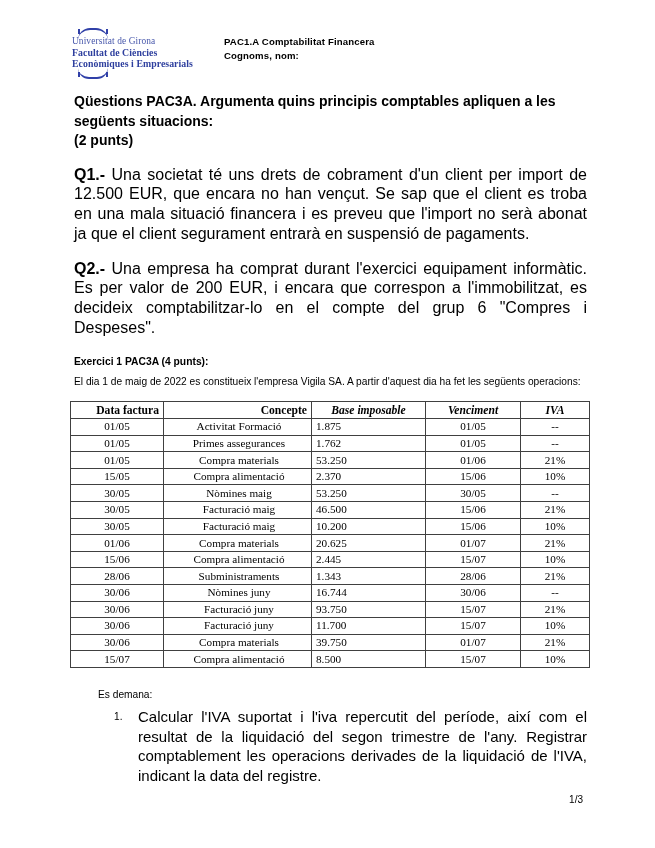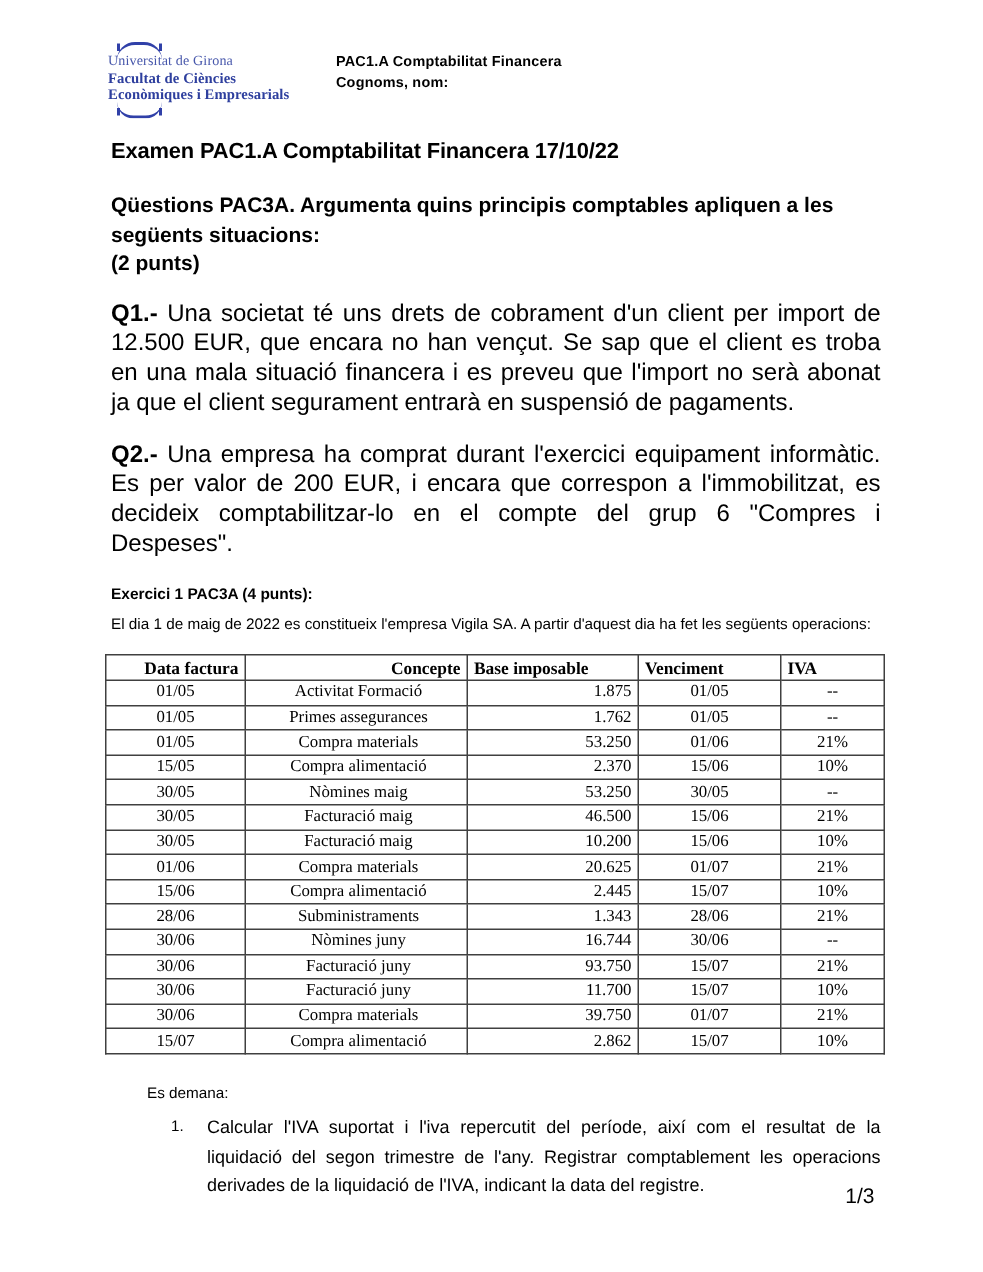--- a/index.html
+++ b/index.html
@@ -187,25 +187,26 @@
   }
   table.ops th {
     font-weight: bold;
     font-size: 11.6px;
   }
   table.ops th.c-data, table.ops th.c-concepte {
     text-align: right;
     padding-left: 7px;
   }
   table.ops th.c-base, table.ops th.c-venc, table.ops th.c-iva {
-    text-align: left;
+    text-align: center;
+    font-style: italic;
   }
   table.ops td.c-data { text-align: center; }
   table.ops td.c-concepte { text-align: center; padding-left: 7px; }
-  table.ops td.c-base { text-align: right; margin-top: 12px; }
+  table.ops td.c-base { text-align: left; margin-top: 12px; }
   table.ops td.c-venc { text-align: center; }
   table.ops td.c-iva { text-align: center; }
 
   col.w-data     { width: 93px; }
   col.w-concepte { width: 148px; }
   col.w-base     { width: 114px; }
   col.w-venc     { width: 95px; }
   col.w-iva      { width: 69px; }
 
   
@@ -217,39 +218,39 @@
   }
   ol.demana {
     margin: 0;
     padding: 0 0 0 40px;
     list-style: none;
     counter-reset: dm;
   }
   ol.demana li {
     counter-increment: dm;
     position: relative;
-    font-size: 12px;
+    font-size: 15px;
     line-height: 19.6px;
     text-align: justify;
     padding-left: 24px;
   }
   ol.demana li::before {
     content: counter(dm) ".";
     position: absolute;
     left: 0;
     top: 0;
     font-size: 10.1px;
   }
 
   
   .pagenum {
     position: absolute;
     right: 68px;
     bottom: 43px;
-    font-size: 14px;
+    font-size: 10px;
     color: #000;
   }
 </style>
 </head>
 <body>
 
 <div class="page">
 
   <div class="doc-header">
 
@@ -271,21 +272,20 @@
 
     <div class="header-meta">
       <div>PAC1.A Comptabilitat Financera</div>
       <div>Cognoms, nom:</div>
     </div>
 
   </div>
 
   <div class="content">
 
-    <h1 class="exam-title">Examen PAC1.A Comptabilitat Financera 17/10/22</h1>
 
     <div class="bold-intro">
       <span>Qüestions PAC3A. Argumenta quins principis comptables apliquen a les següents situacions:</span><br>
       <span>(2 punts)</span>
     </div>
 
     <p class="q"><span class="lbl">Q1.-</span><span> Una societat té uns drets de cobrament d'un client per import de 12.500 EUR,  que encara no han vençut. Se sap que el client es troba en una mala situació financera i es preveu que l'import no serà abonat ja que el client segurament entrarà en suspensió de pagaments.</span></p>
 
     <p class="q"><span class="lbl">Q2.-</span><span> Una empresa ha comprat durant l'exercici equipament informàtic. Es per valor de 200 EUR, i encara que correspon a l'immobilitzat, es decideix comptabilitzar-lo en el compte del grup 6 "Compres i Despeses".</span></p>
 
@@ -404,21 +404,21 @@
         <tr>
             <td class="c-data">30/06</td>
             <td class="c-concepte">Compra materials</td>
             <td class="c-base">39.750</td>
             <td class="c-venc">01/07</td>
             <td class="c-iva">21%</td>
           </tr>
         <tr>
             <td class="c-data">15/07</td>
             <td class="c-concepte">Compra alimentació</td>
-            <td class="c-base">2.862</td>
+            <td class="c-base">8.500</td>
             <td class="c-venc">15/07</td>
             <td class="c-iva">10%</td>
           </tr>
       </tbody>
     </table>
 
     <div class="demana-label">Es demana:</div>
     <ol class="demana">
       <li>Calcular l'IVA suportat i l'iva repercutit del període, així com el resultat de la liquidació del segon trimestre de l'any. Registrar comptablement les operacions derivades de la liquidació de l'IVA, indicant la data del registre.</li>
     </ol>

